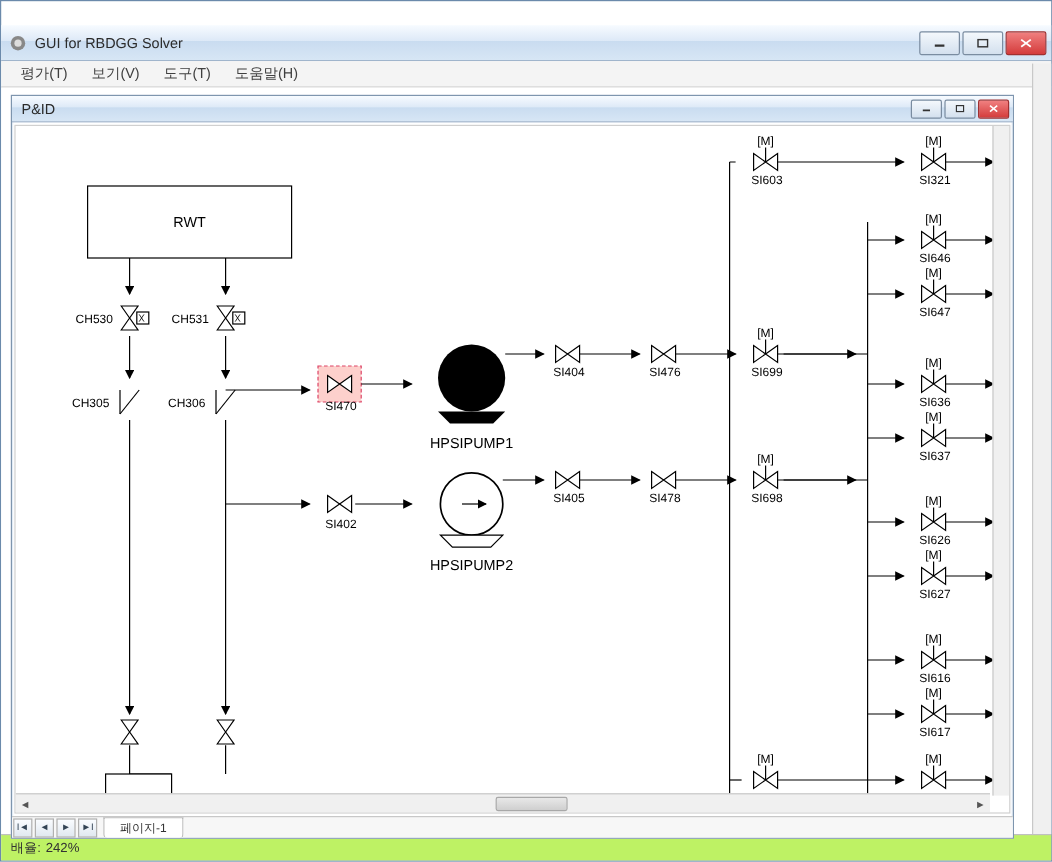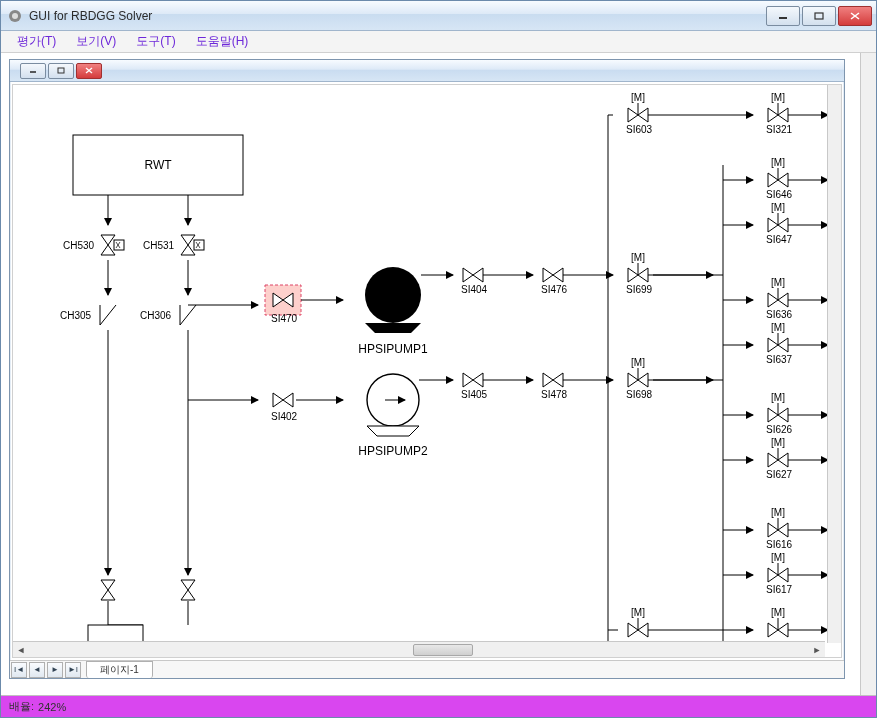--- a/index.html
+++ b/index.html
@@ -24,20 +24,21 @@
   }
   .titlebar {
     height: 30px;
     background: linear-gradient(to bottom, #f7fbff 0%, #dde9f7 45%, #c9dcf0 46%, #d7e6f5 100%);
     border-bottom: 1px solid #a0b5cc;
     display: flex;
     align-items: center;
     padding: 0 4px 0 6px;
     color: #2b2b2b;
     font-size: 12px;
+    margin-top: 20px;
   }
   .titlebar .app-icon {
     width: 16px; height: 16px;
     margin-right: 6px;
     display: inline-flex; align-items: center; justify-content: center;
   }
   .titlebar .title { flex: 1; }
   .win-btns { display: flex; gap: 0; }
   .win-btn {
     width: 34px; height: 20px;
@@ -53,21 +54,21 @@
     border-color: #a03030;
     color: #fff;
   }
   .menubar {
     height: 22px;
     background: #f4f4f4;
     border-bottom: 1px solid #d0d0d0;
     display: flex;
     align-items: center;
     padding: 0 6px;
-    color: #6d28d9;
+    color: #404040;
   }
   .menubar .menu-item {
     padding: 2px 10px;
     cursor: default;
   }
 
   .mdi-area {
     flex: 1;
     position: relative;
     background: #ffffff;
@@ -188,21 +189,21 @@
     border: 1px solid #b0b0b0;
     border-bottom: none;
     background: #fff;
     margin-left: 4px;
     border-radius: 0 0 3px 3px;
   }
 
   .statusbar {
     height: 22px;
     border-top: 1px solid #c0c0c0;
-    background: #d946ef;
+    background: #bef264;
     display: flex;
     align-items: center;
     padding: 0 8px;
     font-size: 11px;
     color: #333;
   }
 
   .outer-vscroll {
     position: absolute;
     right: 0; top: 52px; bottom: 22px;
@@ -248,20 +249,21 @@
     <div class="menu-item">평가(T)</div>
     <div class="menu-item">보기(V)</div>
     <div class="menu-item">도구(T)</div>
     <div class="menu-item">도움말(H)</div>
   </div>
 
   <div class="mdi-area">
 
     <div class="inner-window">
       <div class="inner-titlebar">
+        <span class="title">P&amp;ID</span>
         <div class="inner-win-btn">
             <svg width="8" height="7">
               <line x1="1" y1="5" x2="7" y2="5" stroke="#333" stroke-width="1.6"></line>
             </svg>
           </div>
         <div class="inner-win-btn">
             <svg width="8" height="7">
               <rect x="1" y="1" width="6" height="5" fill="none" stroke="#333" stroke-width="1"></rect>
             </svg>
           </div>

